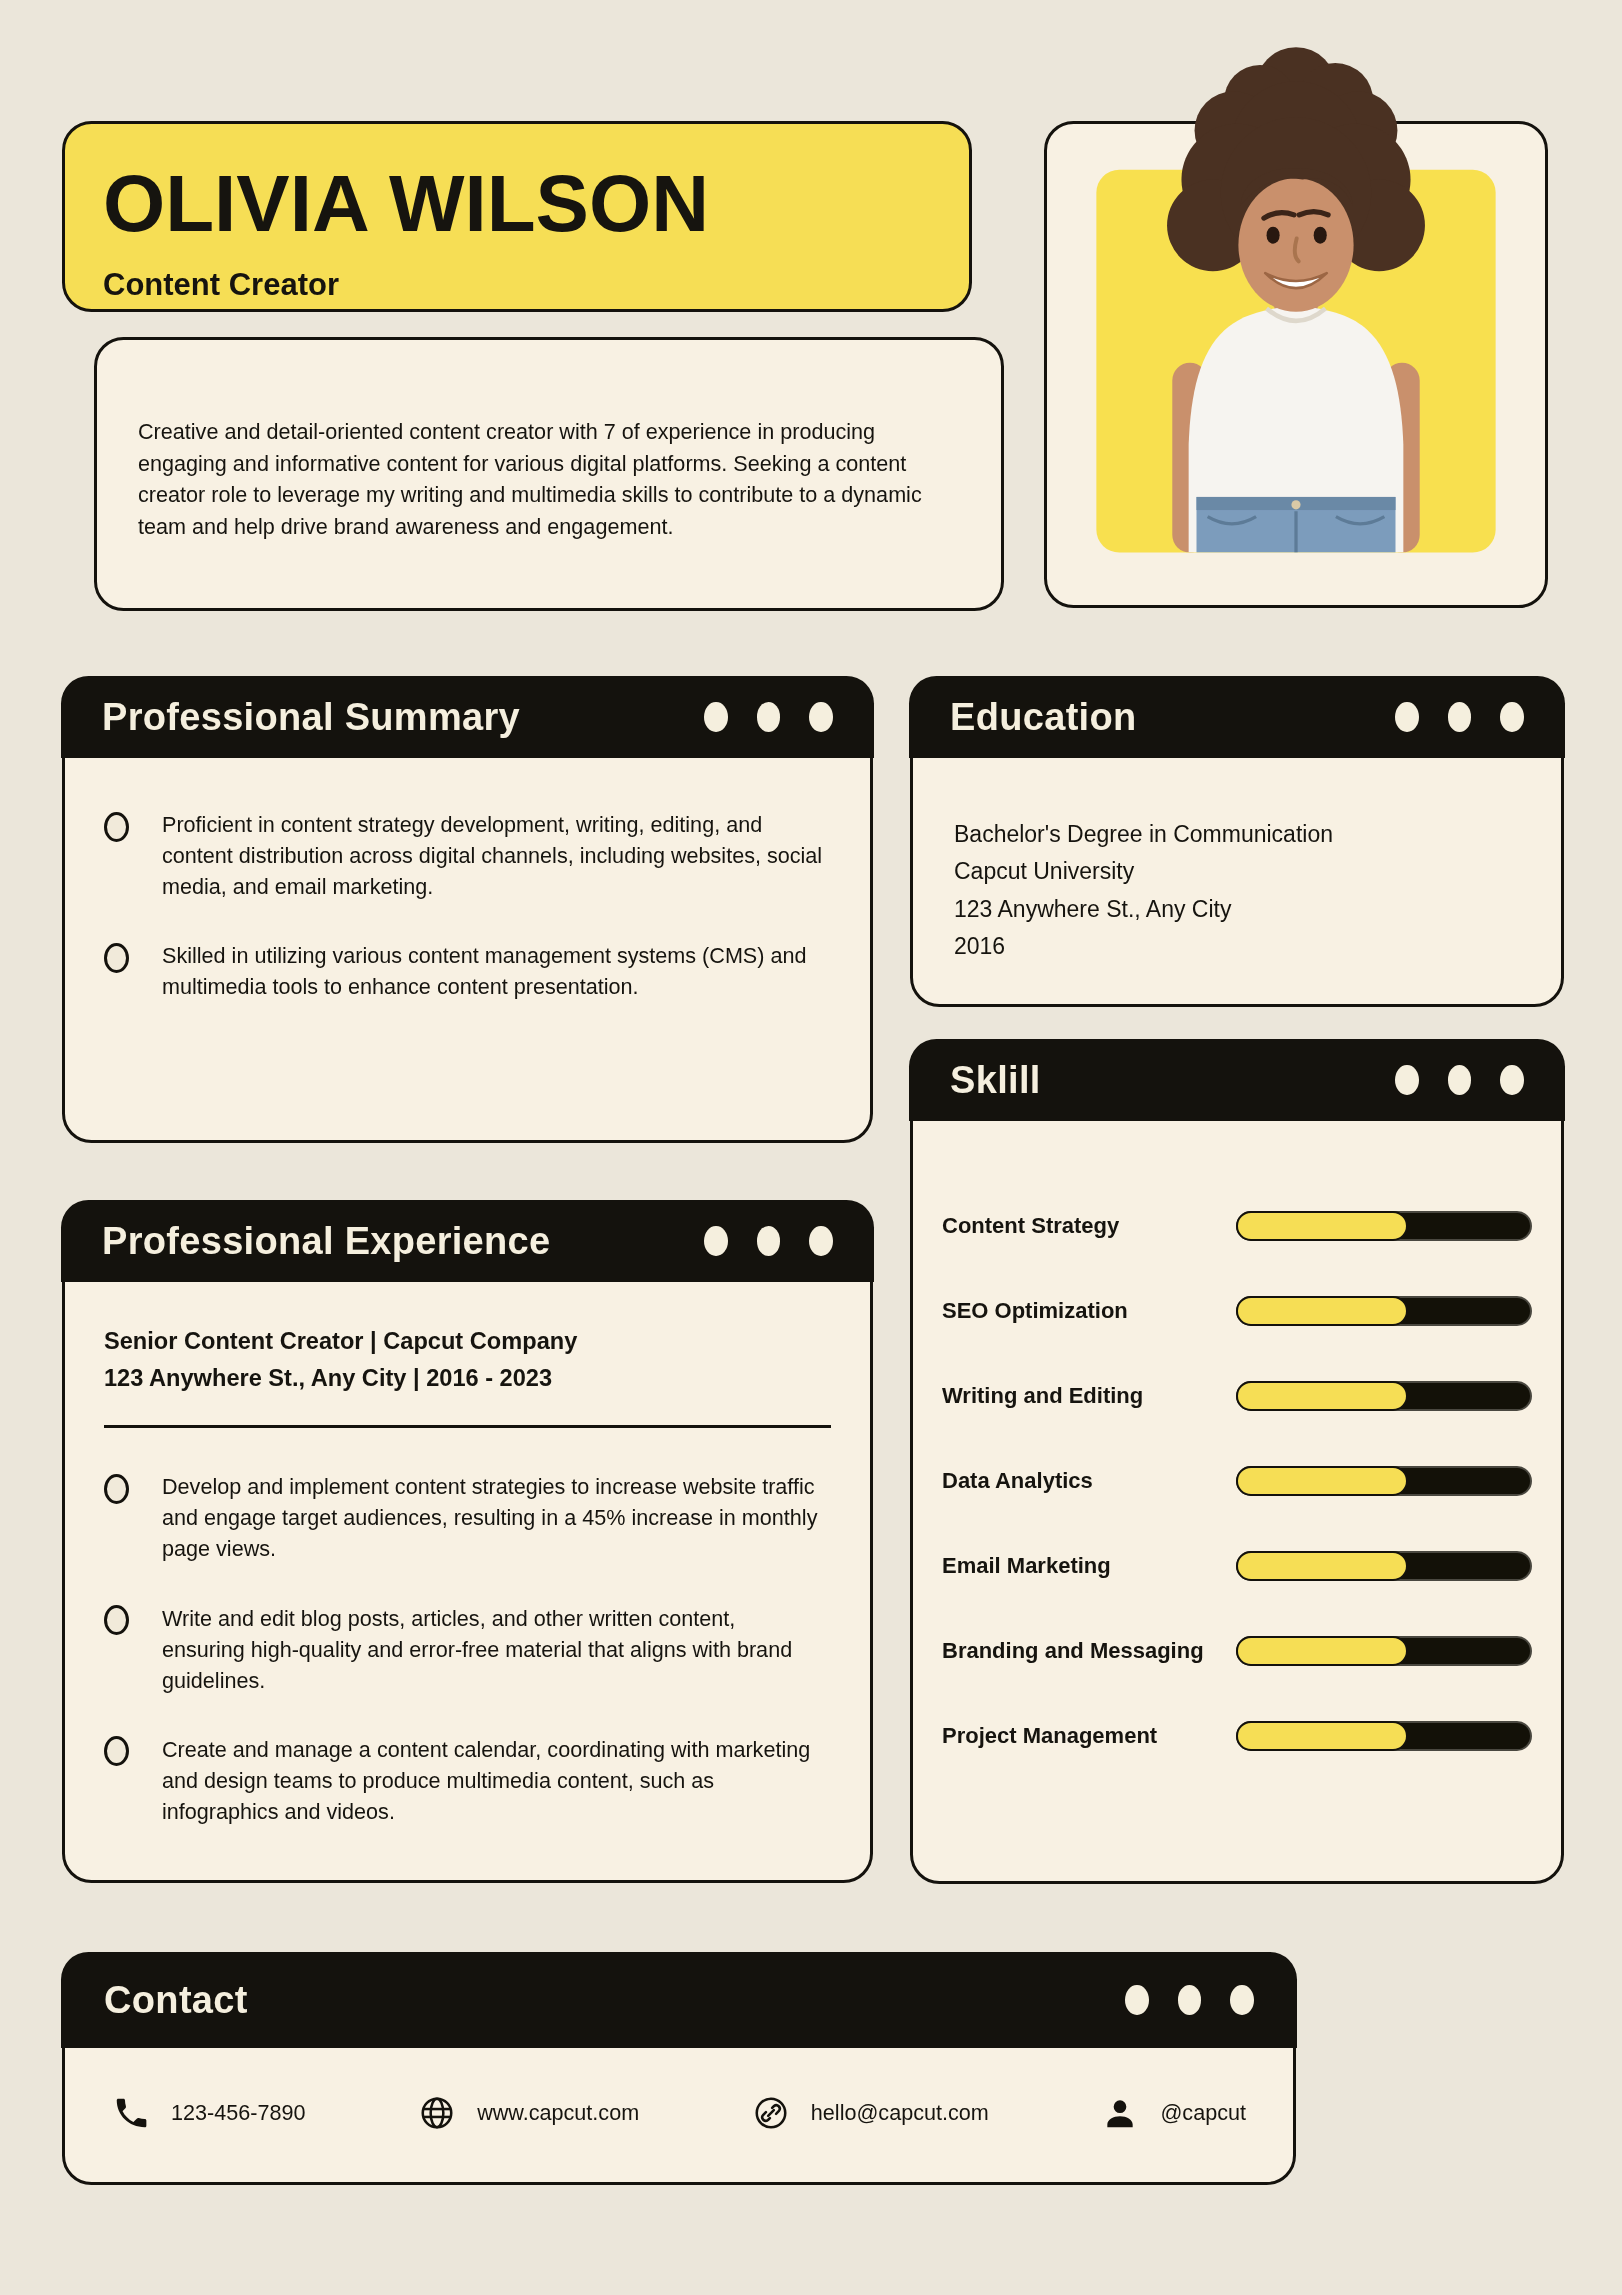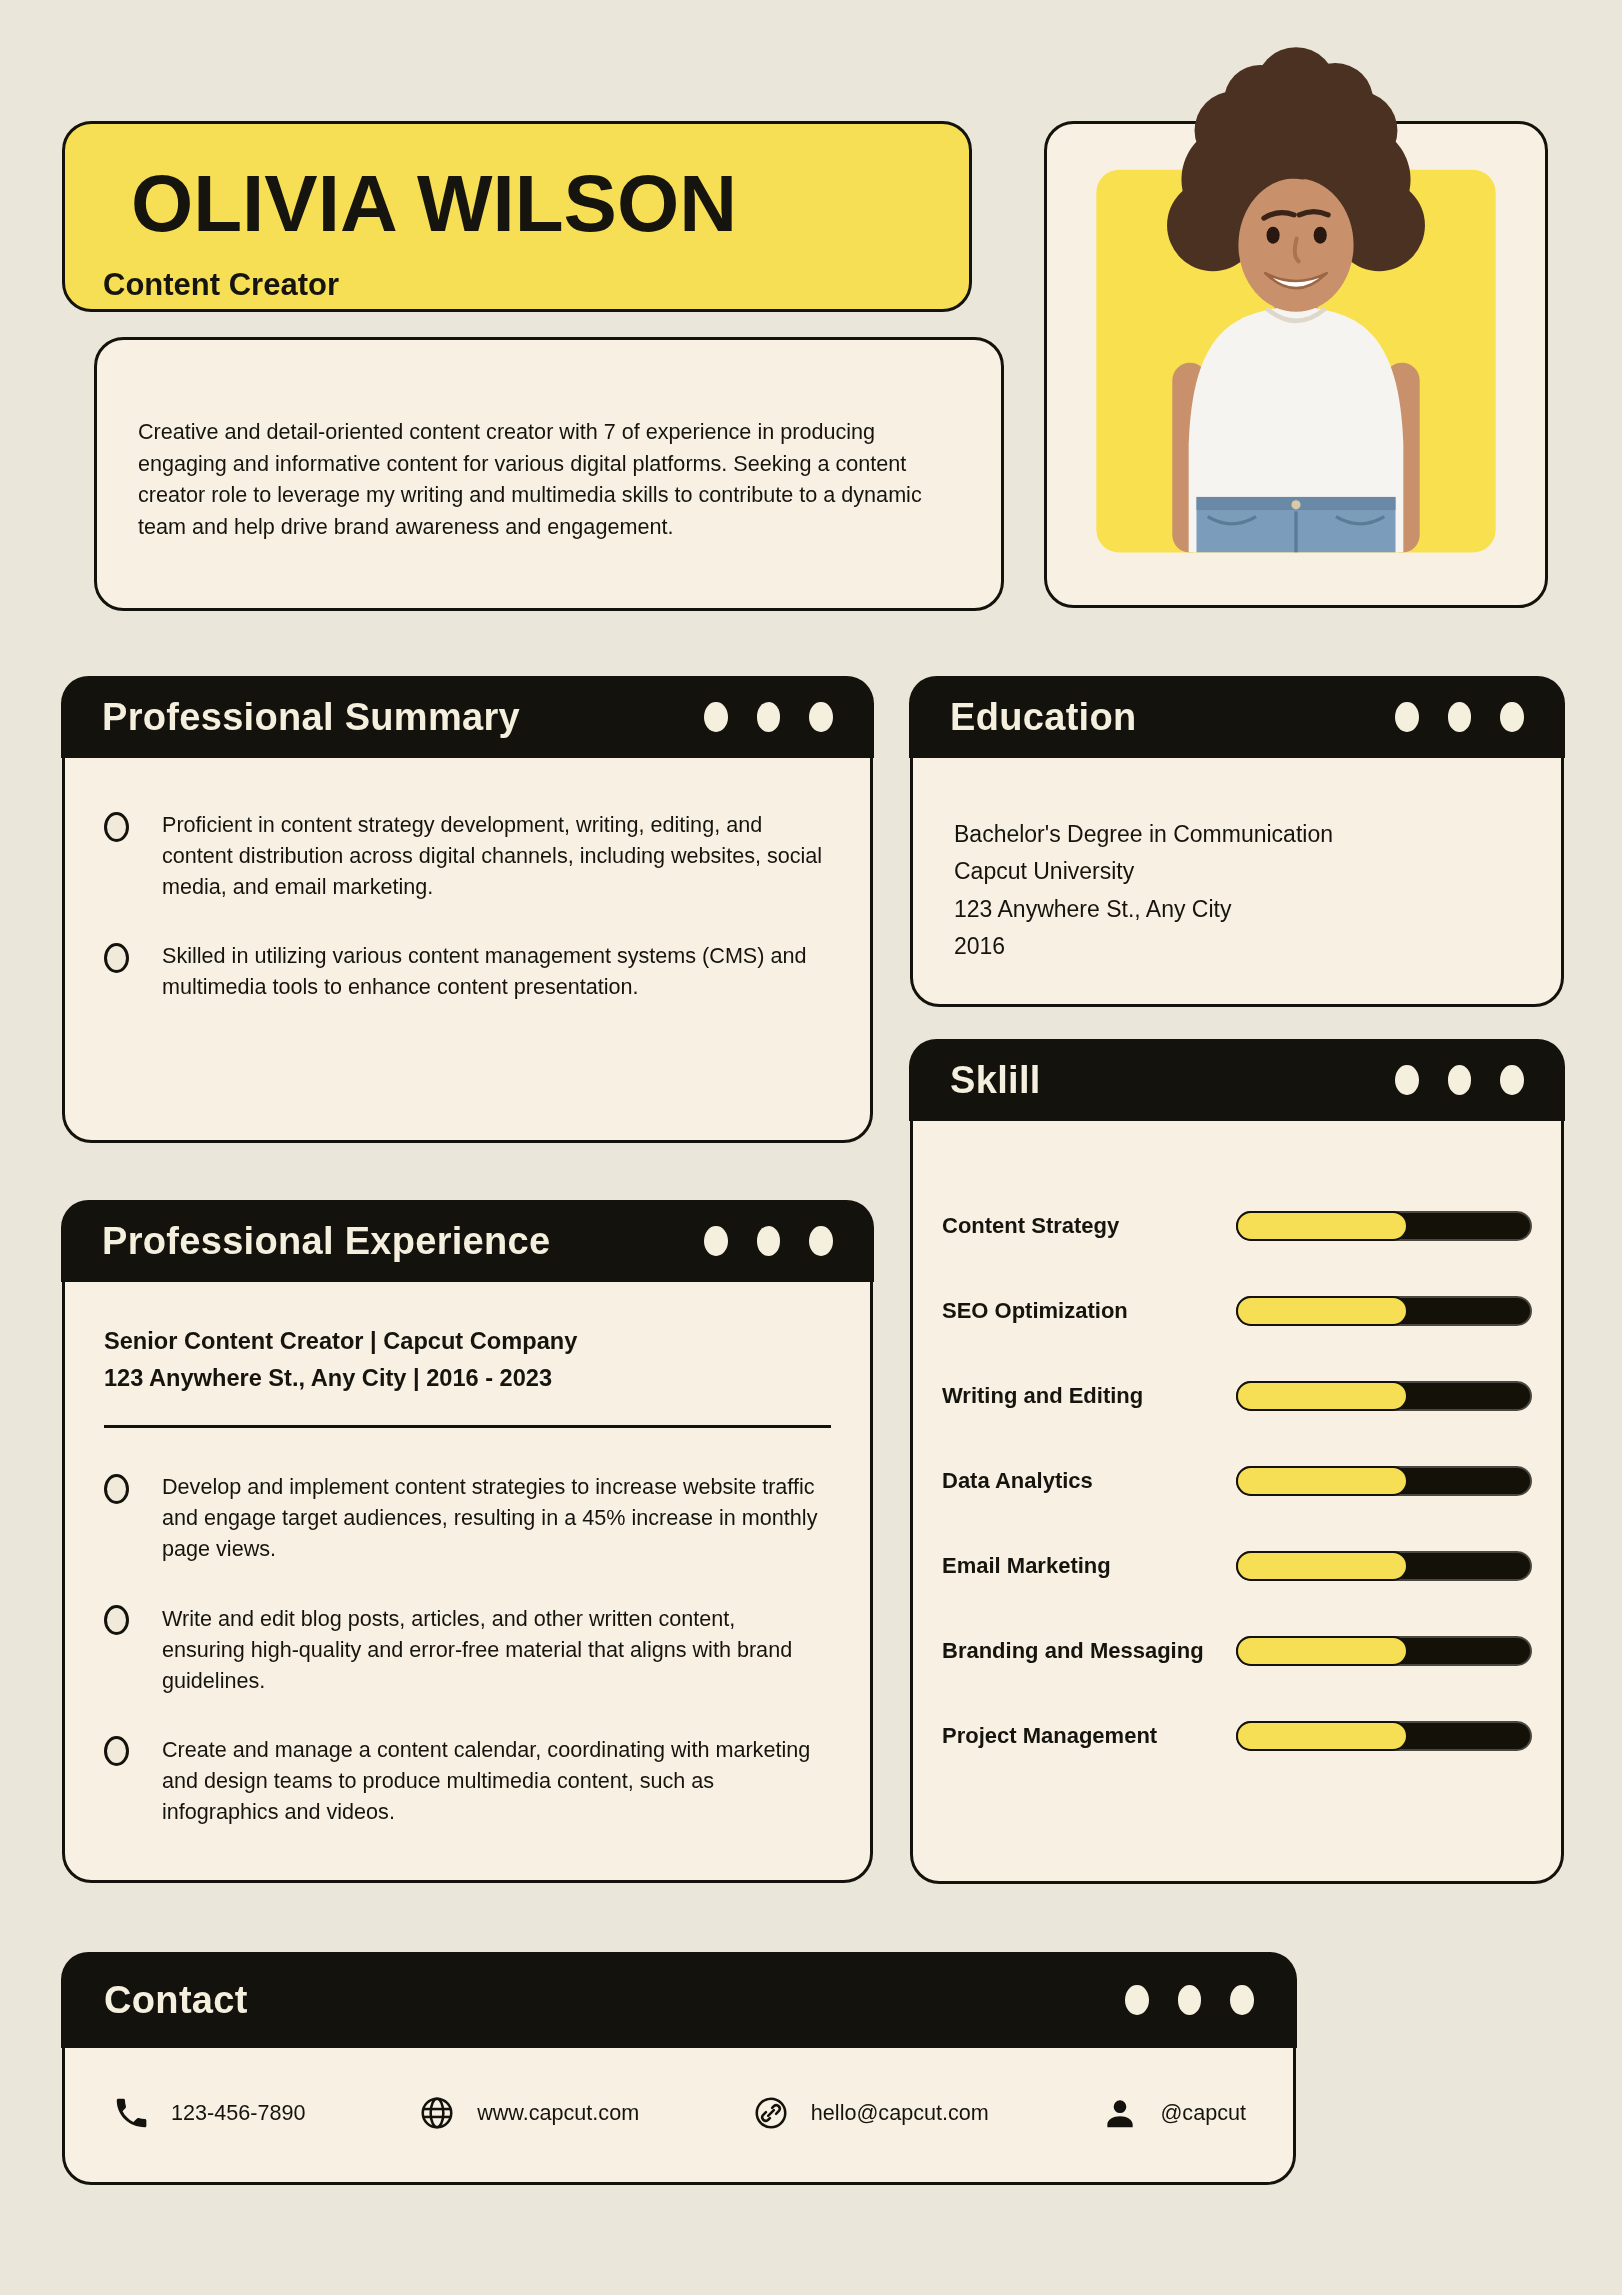--- a/index.html
+++ b/index.html
@@ -26,21 +26,21 @@
     margin: -3.9px -3.9px 0 -3.9px; height: 82px; background: #14120D;
     border-radius: 27.5px 27.5px 0 0; display:flex; align-items:center;
     justify-content: space-between; padding: 0 41px;
   }
   .sec-title { color:#F5EFDE; font-size:38px; font-weight:bold; letter-spacing:0.3px; }
   .dots { display:flex; gap:29px; }
   .dot { width:23.6px; height:30px; border-radius:50%; background:#F5EFDE; }
 
   
   .header-card { padding: 34px 38px; }
-  .name { font-size:80px; font-weight:bold; letter-spacing:0;margin-left:28px; }
+  .name { font-size:80px; font-weight:bold; letter-spacing:0; }
   .role { font-size:31px; font-weight:bold; margin-top:17px; }
 
   
   .intro-card { padding: 76px 41px; }
   .intro-text { font-size:21.6px; line-height:1.46; max-width:831px; }
 
   
   .blt { display:flex; gap:33px; align-items:flex-start; }
   .blt + .blt { margin-top:38px; }
   .blt-c { flex:0 0 auto; width:25px; height:30px; border:3.9px solid #14120D;

